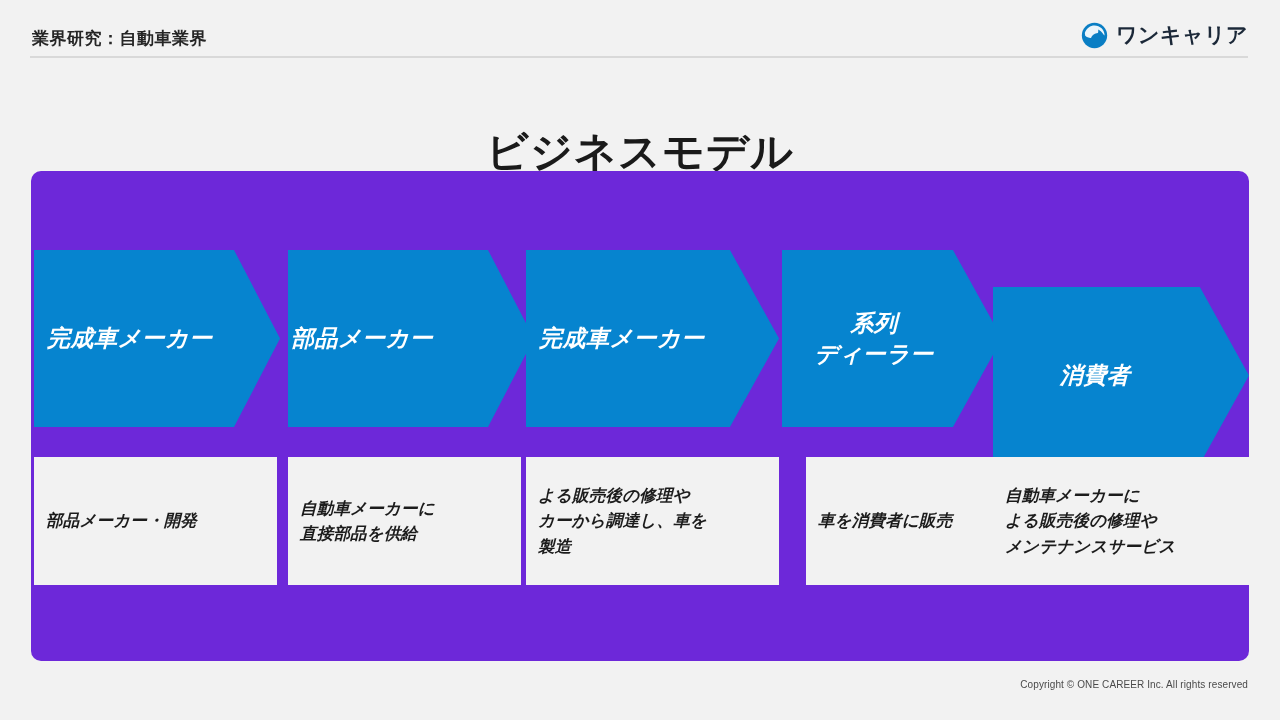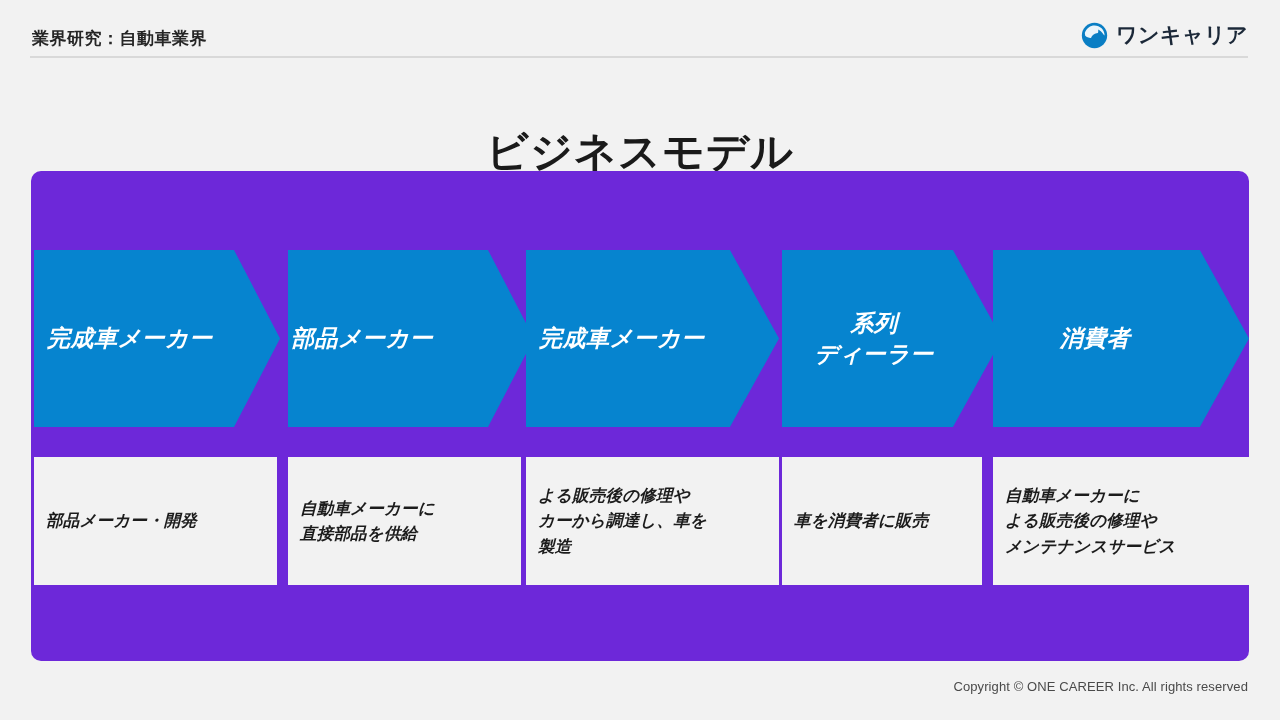--- a/index.html
+++ b/index.html
@@ -119,21 +119,21 @@
     white-space: pre-line;
   }
 
   .chev-label { display: block; }
 
   
   .chev-1 { left: 0px;    width: 246px; padding-left: 13px; }
   .chev-2 { left: 254px;  width: 246px; padding-left: 3px; }
   .chev-3 { left: 492px;  width: 253px; padding-left: 13px; }
   .chev-4 { left: 748px;  width: 220px; justify-content: center; text-align: center; padding-right: 36px; }
-  .chev-5 { left: 959px;  width: 256px; justify-content: center; text-align: center; padding-right: 52px; }
+  .chev-5 { left: 959px;  width: 256px; justify-content: center; text-align: center; padding-right: 52px; margin-top: 37px; }
 
   .chev-1 { clip-path: polygon(0 0, 81.3% 0, 100% 50%, 81.3% 100%, 0 100%); }
   .chev-2 { clip-path: polygon(0 0, 81.3% 0, 100% 50%, 81.3% 100%, 0 100%); }
   .chev-3 { clip-path: polygon(0 0, 80.6% 0, 100% 50%, 80.6% 100%, 0 100%); }
   .chev-4 { clip-path: polygon(0 0, 77.7% 0, 100% 50%, 77.7% 100%, 0 100%); }
   .chev-5 { clip-path: polygon(0 0, 80.8% 0, 100% 50%, 80.8% 100%, 0 100%); }
 
   
   .descs {
     position: absolute;
@@ -155,29 +155,29 @@
     font-weight: bold;
     line-height: 1.52;
     color: #1c1c1c;
     white-space: pre-line;
     letter-spacing: 0.2px;
   }
 
   .desc-1 { left: 0px;   width: 243px; }
   .desc-2 { left: 254px; width: 233px; }
   .desc-3 { left: 492px; width: 253px; }
-  .desc-4 { left: 748px; width: 200px; }
+  .desc-4 { left: 772px; width: 200px; }
   .desc-5 { left: 959px; width: 256px; }
 
   
   .copyright {
     position: absolute;
     right: 32px;
     top: 679px;
-    font-size: 13px;
+    font-size: 10px;
     color: #4a4a4a;
     white-space: nowrap;
     letter-spacing: 0.1px;
   }
 </style>
 </head>
 <body>
 
 <div class="header">
   <div class="header-title">業界研究：自動車業界</div>

